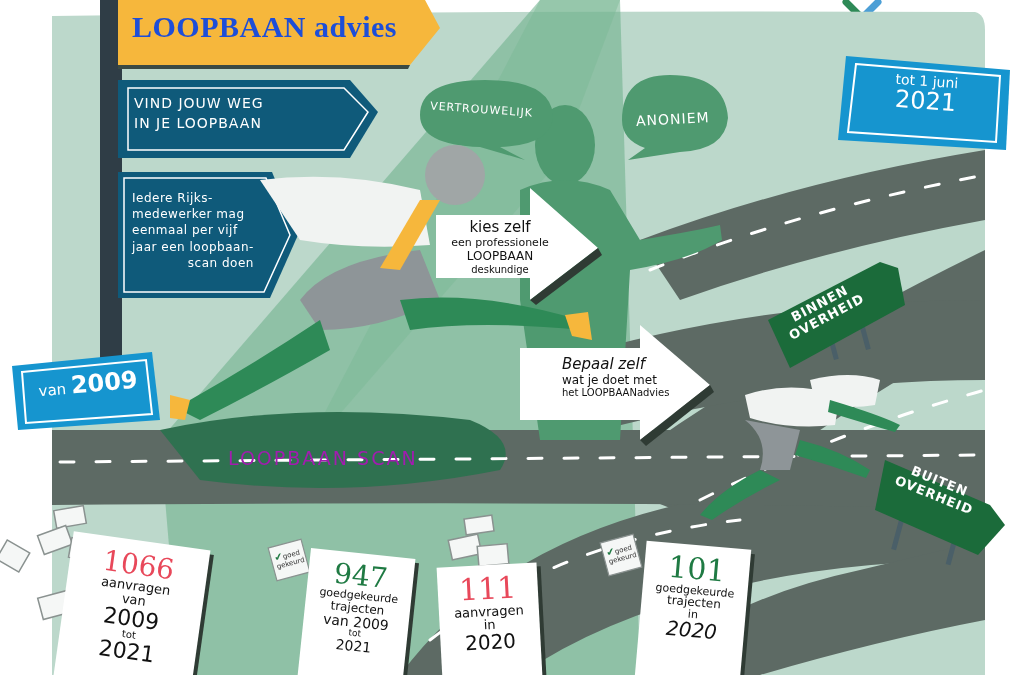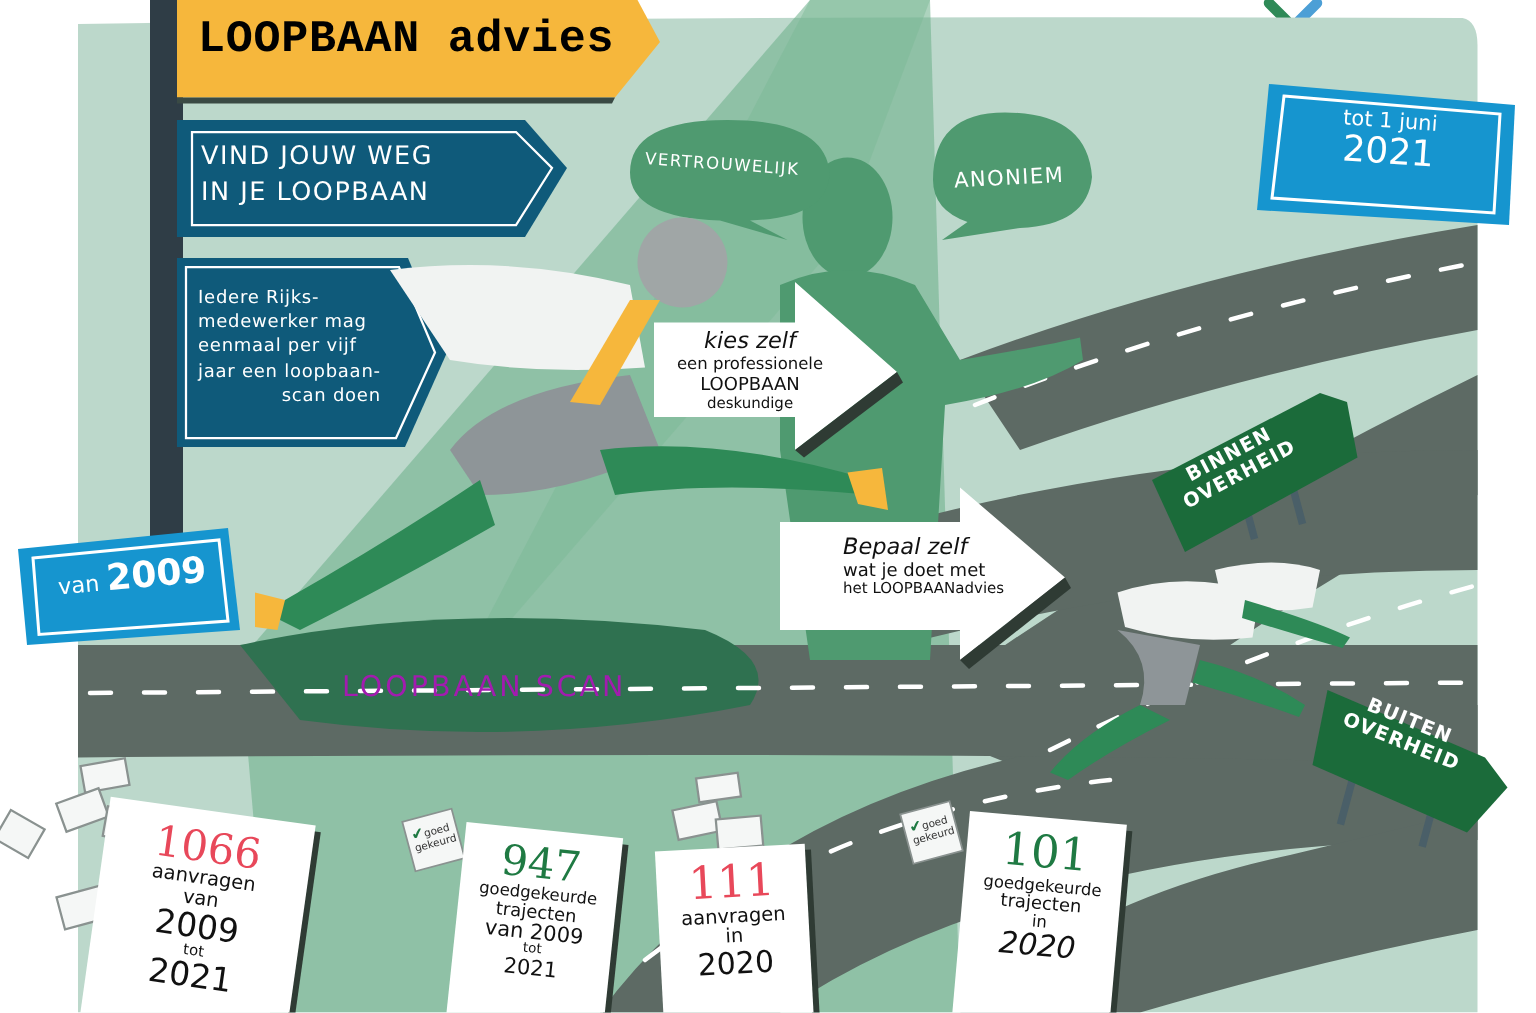--- a/index.html
+++ b/index.html
@@ -1,19 +1,19 @@
 <!DOCTYPE html>
 <html><head>
 <meta charset="utf-8">
 <style>
   html,body{margin:0;padding:0;background:#ffffff;}
   body{width:1024px;height:675px;position:relative;overflow:hidden;font-family:"DejaVu Sans",sans-serif;}
   svg.scene{position:absolute;left:0;top:0;width:1024px;height:675px;}
   .sign-text{position:absolute;color:#fff;letter-spacing:1px;line-height:1.15;}
-  .title-text{position:absolute;color:#000000;font-family:Liberation Mono, monospace;}
+  .title-text{position:absolute;color:#1d4ed8;font-family:Liberation Serif, serif;}
   .card{position:absolute;background:#fff;box-shadow:4px 4px 0 #2f3b34;text-align:center;color:#111;line-height:1.05;}
   .card .num{display:block;font-family:"DejaVu Serif",serif;}
   .arrow-text{position:absolute;color:#111;line-height:1.2;text-align:center;}
   .bubble-text{position:absolute;color:#fff;letter-spacing:1px;font-size:13px;}
   .date-text{position:absolute;color:#fff;text-align:center;line-height:1.05;}
 </style>
 </head>
 <body>
 
 <svg class="scene" viewBox="0 0 1024 675" xmlns="http://www.w3.org/2000/svg">
@@ -113,21 +113,21 @@
   </g>
 
   <g fill="#f5f7f6" stroke="#8a9290" stroke-width="1.2">
     <rect x="272" y="543" width="34" height="34" transform="rotate(-15 289 560)"></rect>
     <rect x="604" y="538" width="34" height="34" transform="rotate(-15 621 555)"></rect>
   </g>
 </svg>
 
 <div class="title-text" style="left:132px;top:10px;font-size:30px;font-weight:bold;letter-spacing:0.5px;">LOOPBAAN advies</div>
 
-<div class="sign-text" style="left:134px;top:95px;font-size:17px;">
+<div class="sign-text" style="left:134px;top:95px;font-size:14px;">
   <div>VIND JOUW WEG</div>
   <div style="margin-top:4px;">IN JE LOOPBAAN</div>
 </div>
 
 <div class="sign-text" style="left:132px;top:190px;font-size:12px;line-height:1.35;letter-spacing:0.5px;">
   <div>Iedere Rijks-</div>
   <div>medewerker mag</div>
   <div>eenmaal per vijf</div>
   <div>jaar een loopbaan-</div>
   <div style="padding-left:6px;text-align:right;">scan doen</div>
@@ -140,21 +140,21 @@
   <div style="font-size:14px;">tot 1 juni</div>
   <div style="font-size:24px;">2021</div>
 </div>
 
 <div class="date-text" style="left:24px;top:372px;width:128px;transform:rotate(-5deg);">
   <span style="font-size:15px;">van</span>
   <span style="font-size:24px;font-weight:bold;">2009</span>
 </div>
 
 <div class="arrow-text" style="left:440px;top:218px;width:120px;font-size:11px;">
-  <div style="font-size:15px;font-style:italic;">kies zelf</div>
+  <div style="font-size:15px;">kies zelf</div>
   <div>een professionele</div>
   <div style="font-size:12px;">LOOPBAAN</div>
   <div style="font-size:10px;">deskundige</div>
 </div>
 
 <div class="arrow-text" style="left:526px;top:355px;width:140px;text-align:left;font-size:11px;margin-left:36px;">
   <div style="font-size:15px;font-style:italic;">Bepaal zelf</div>
   <div style="font-size:12px;">wat je doet met</div>
   <div style="font-size:10px;">het LOOPBAANadvies</div>
 </div>

